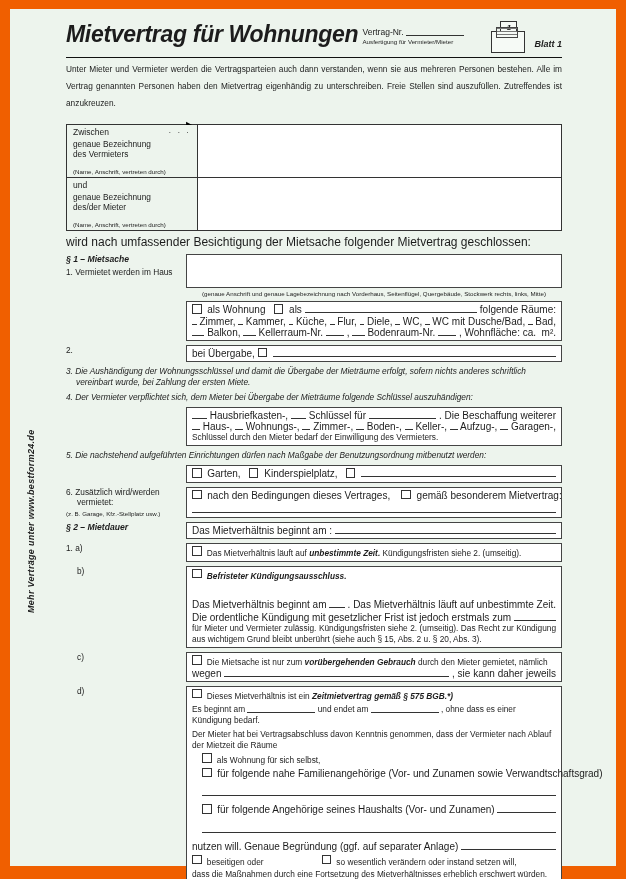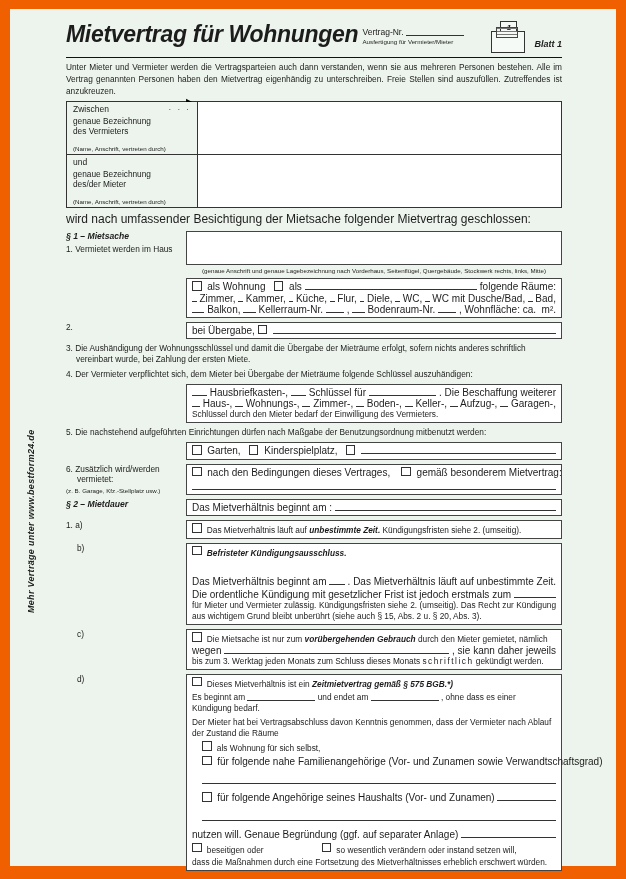--- a/index.html
+++ b/index.html
@@ -20,43 +20,43 @@
   .vnr .l1{font-size:8.5px;}
   .vnr .l1 .fill{width:58px;}
   .vnr .l2{font-size:6.2px;margin-top:1px;color:#222;}
   .copyicon{width:40px;height:32px;position:relative;margin:0 6px;}
   .copyicon .tab{position:absolute;left:12px;top:0;width:15px;height:11px;border:1px solid #333;background:#f6faf6;
     font:italic bold 8px "Liberation Sans",sans-serif;text-align:center;line-height:11px;}
   .copyicon .bd{position:absolute;left:3px;top:10px;width:32px;height:20px;border:1.6px solid #333;background:#f6faf6;}
   .copyicon .bars{position:absolute;left:8px;top:6px;width:20px;height:9px;border:1px solid #444;
     background:repeating-linear-gradient(to bottom,#777 0,#777 1px,transparent 1px,transparent 3px);}
   .blatt{font-size:9px;font-weight:bold;font-style:italic;padding-top:18px;}
-  .intro{font-size:8.3px;line-height:12px;margin-top:3px;text-align:justify;}
+  .intro{font-size:8.3px;line-height:17px;margin-top:3px;text-align:justify;}
   
-  .parties{border:1.2px solid #333;margin-top:4px;position:relative;background:#0369a1;}
+  .parties{border:1.2px solid #333;margin-top:12px;position:relative;background:#0369a1;}
   .prow{display:flex;min-height:52px;}
   .prow+.prow{border-top:1px solid #333;}
   .plabel{width:120px;background:#edf4ed;padding:2px 4px 2px 6px;display:flex;flex-direction:column;position:relative;}
   .plabel .in{font-size:8.5px;}
   .plabel .nm{font-size:8.3px;margin-top:2px;white-space:pre-line;}
   .plabel .hint{font-size:6.2px;margin-top:auto;color:#222;}
   .plabel .dots{position:absolute;right:6px;top:3px;font-size:8px;letter-spacing:2px;color:#444;}
   .pinput{flex:1;background:#fff;border-left:1px solid #333;}
   .pmark{position:absolute;left:119px;top:-4px;font-size:8px;line-height:8px;color:#000;}
   .closing{font-size:12px;margin:4px 0 5px;}
   
   .row{display:flex;margin-bottom:3px;}
   .lcol{width:114px;padding-right:6px;display:flex;flex-direction:column;flex:none;}
   .rcol{flex:1;min-width:0;}
   .ll{font-size:8.3px;line-height:10.5px;}
   .ll.sec{font-weight:bold;font-style:italic;font-size:8.6px;margin-bottom:2px;}
   .ll.ind{padding-left:11px;}
   .ll.sm{font-size:6.2px;margin-top:1px;color:#222;}
   .fullrow{font-size:8.3px;line-height:10.5px;margin:2px 0 4px;}
-  .fullrow.hang{text-indent:-10px;padding-left:10px;}
+  .fullrow.hang{text-indent:-10px;padding-left:10px;font-style:italic;}
   .box{border:1px solid #444;background:#fff;padding:2px 5px;margin-bottom:1px;}
   .inputbox{border:1px solid #444;background:#fff;}
   .cap{font-size:6.2px;color:#222;text-align:center;margin:2px 0 4px;}
   .tl{font-size:8.3px;line-height:11px;min-height:11px;}
   .tl.j{text-align:justify;}
   .fl{display:flex;align-items:center;font-size:10px;line-height:11px;min-height:11px;}
   .fl .t{white-space:pre;}
   .tl .t{white-space:pre-wrap;}
   .t.bi{font-weight:bold;font-style:italic;}
   .t.ls{letter-spacing:1.5px;}
@@ -313,34 +313,33 @@
             <div class="ll ind">c)</div>
           </div>
           <div class="rcol">
             <div class="box">
               <div class="tl j"><span class="cb"></span><span class="t"> Die Mietsache ist nur zum </span><span class="t bi">vorübergehenden Gebrauch</span><span class="t"> durch den Mieter gemietet, nämlich</span></div>
               <div class="fl">
                 <span class="t">wegen </span>
                 <span class="fill grow"></span>
                 <span class="t"> , sie kann daher jeweils</span>
               </div>
-              <div class="tl"><span class="t">bis zum 3. Werktag jeden Monats zum Schluss dieses Monats </span><span class="t ls">schriftlich</span><span class="t"> gekündigt werden.</span></div>
             </div>
           </div>
         </div>
         <div class="row">
           <div class="lcol">
             <div class="ll ind">d)</div>
           </div>
           <div class="rcol">
             <div class="box">
               <div class="tl"><span class="cb"></span><span class="t"> Dieses Mietverhältnis ist ein </span><span class="t bi">Zeitmietvertrag gemäß § 575 BGB.*)</span></div>
               <div class="tl" style="margin-top: 3px;"><span class="t">Es beginnt am </span><span class="fill" style="width: 68px;"></span><span class="t"> und endet am </span><span class="fill" style="width: 68px;"></span><span class="t"> , ohne dass es einer Kündigung bedarf.</span></div>
               <div class="tl" style="margin-top: 3px;"><span class="t">Der Mieter hat bei Vertragsabschluss davon Kenntnis genommen, dass der Vermieter nach Ablauf</span></div>
-              <div class="tl"><span class="t">der Zustand die Räume</span></div>
+              <div class="tl"><span class="t">der Mietzeit die Räume</span></div>
               <div class="tl ind2" style="margin-top: 2px;"><span class="cb"></span><span class="t"> als Wohnung für sich selbst,</span></div>
               <div class="fl ind2" style="margin-top: 2px;">
                 <span class="cb"></span>
                 <span class="t"> für folgende nahe Familienangehörige (Vor- und Zunamen sowie Verwandtschaftsgrad) </span>
                 <span class="fill grow"></span>
               </div>
               <div class="fl ind2" style="margin-top: 8px;">
                 <span class="fill grow"></span>
               </div>
               <div class="fl ind2" style="margin-top: 6px;">

